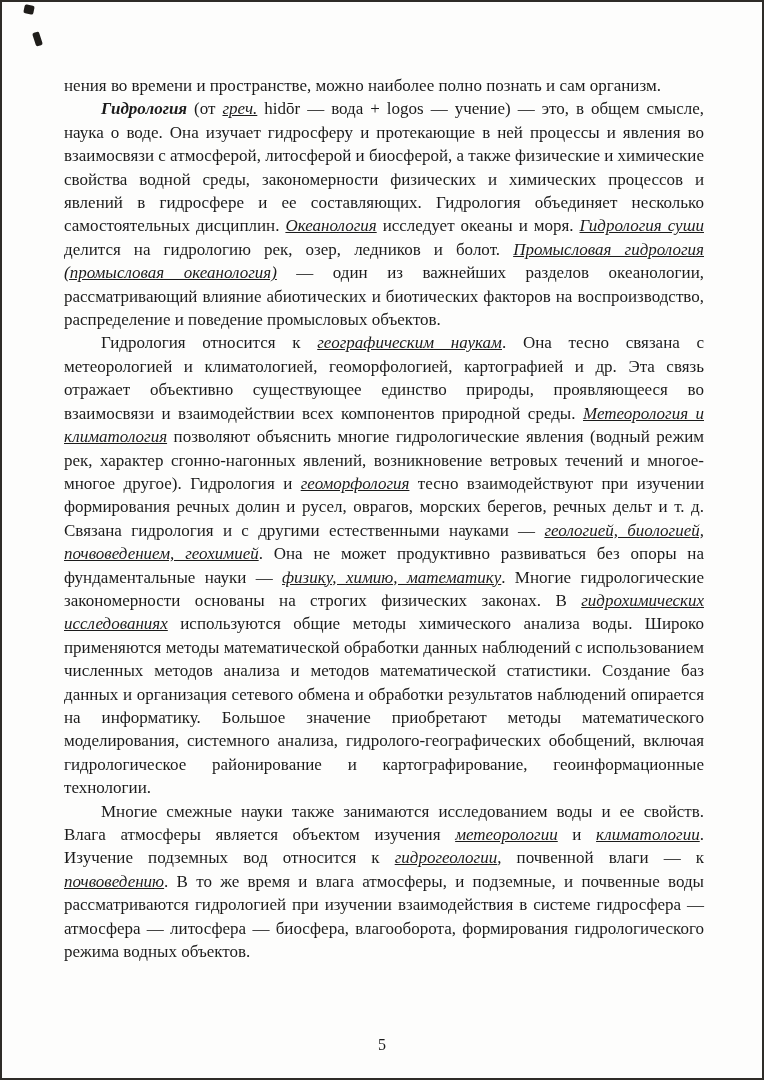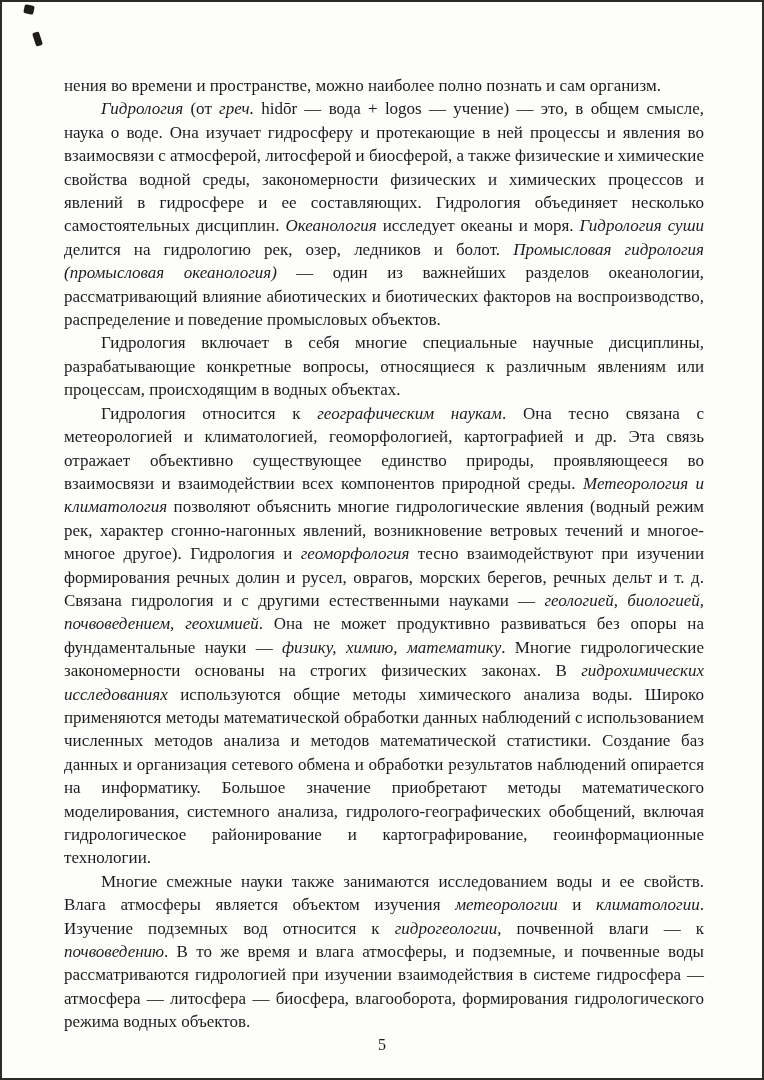--- a/index.html
+++ b/index.html
@@ -36,42 +36,42 @@
   }
   .text-block p {
     margin: 0;
     padding: 0;
   }
   .text-block p.indent {
     text-indent: 37px;
   }
   .it {
     font-style: italic;
+    text-decoration: underline;
   }
   .bit {
     font-style: italic;
-    font-weight: normal;
+    font-weight: bold;
   }
   .page-number {
     position: absolute;
     left: 0;
     bottom: 24px;
     width: 100%;
     text-align: center;
     font-size: 16px;
     color: #1b1b1b;
   }
 </style>
 </head>
 <body>
 
 <div class="page">
   <div class="scan-mark mark1"></div>
   <div class="scan-mark mark2"></div>
   <div class="text-block">
       <p class=""><span>нения во времени и пространстве, можно наиболее полно познать и сам организм.</span></p>
       <p class="indent"><span class="bit">Гидрология</span><span> (от </span><span class="it">греч.</span><span> hidōr — вода + logos — учение) — это, в общем смысле, наука о воде. Она изучает гидросферу и протекающие в ней процессы и явления во взаимосвязи с атмосферой, литосферой и биосферой, а также физические и химические свойства водной среды, закономерности физических и химических процессов и явлений в гидросфере и ее составляющих. Гидрология объединяет несколько самостоятельных дисциплин. </span><span class="it">Океанология</span><span> исследует океаны и моря. </span><span class="it">Гидрология суши</span><span> делится на гидрологию рек, озер, ледников и болот. </span><span class="it">Промысловая гидрология (промысловая океанология)</span><span> — один из важнейших разделов океанологии, рассматривающий влияние абиотических и биотических факторов на воспроизводство, распределение и поведение промысловых объектов.</span></p>
-      <p class="indent"><span>Гидрология включает в себя многие специальные научные дисциплины, разрабатывающие конкретные вопросы, относящиеся к различным явлениям или процессам, происходящим в водных объектах.</span></p>
       <p class="indent"><span>Гидрология относится к </span><span class="it">географическим наукам</span><span>. Она тесно связана с метеорологией и климатологией, геоморфологией, картографией и др. Эта связь отражает объективно существующее единство природы, проявляющееся во взаимосвязи и взаимодействии всех компонентов природной среды. </span><span class="it">Метеорология и климатология</span><span> позволяют объяснить многие гидрологические явления (водный режим рек, характер сгонно-нагонных явлений, возникновение ветровых течений и многое-многое другое). Гидрология и </span><span class="it">геоморфология</span><span> тесно взаимодействуют при изучении формирования речных долин и русел, оврагов, морских берегов, речных дельт и т. д. Связана гидрология и с другими естественными науками — </span><span class="it">геологией, биологией, почвоведением, геохимией</span><span>. Она не может продуктивно развиваться без опоры на фундаментальные науки — </span><span class="it">физику, химию, математику</span><span>. Многие гидрологические закономерности основаны на строгих физических законах. В </span><span class="it">гидрохимических исследованиях</span><span> используются общие методы химического анализа воды. Широко применяются методы математической обработки данных наблюдений с использованием численных методов анализа и методов математической статистики. Создание баз данных и организация сетевого обмена и обработки результатов наблюдений опирается на информатику. Большое значение приобретают методы математического моделирования, системного анализа, гидролого-географических обобщений, включая гидрологическое районирование и картографирование, геоинформационные технологии.</span></p>
       <p class="indent"><span>Многие смежные науки также занимаются исследованием воды и ее свойств. Влага атмосферы является объектом изучения </span><span class="it">метеорологии</span><span> и </span><span class="it">климатологии</span><span>. Изучение подземных вод относится к </span><span class="it">гидрогеологии</span><span>, почвенной влаги — к </span><span class="it">почвоведению</span><span>. В то же время и влага атмосферы, и подземные, и почвенные воды рассматриваются гидрологией при изучении взаимодействия в системе гидросфера — атмосфера — литосфера — биосфера, влагооборота, формирования гидрологического режима водных объектов.</span></p>
     </div>
   <div class="page-number">5</div>
 </div>
 
 </body></html>

